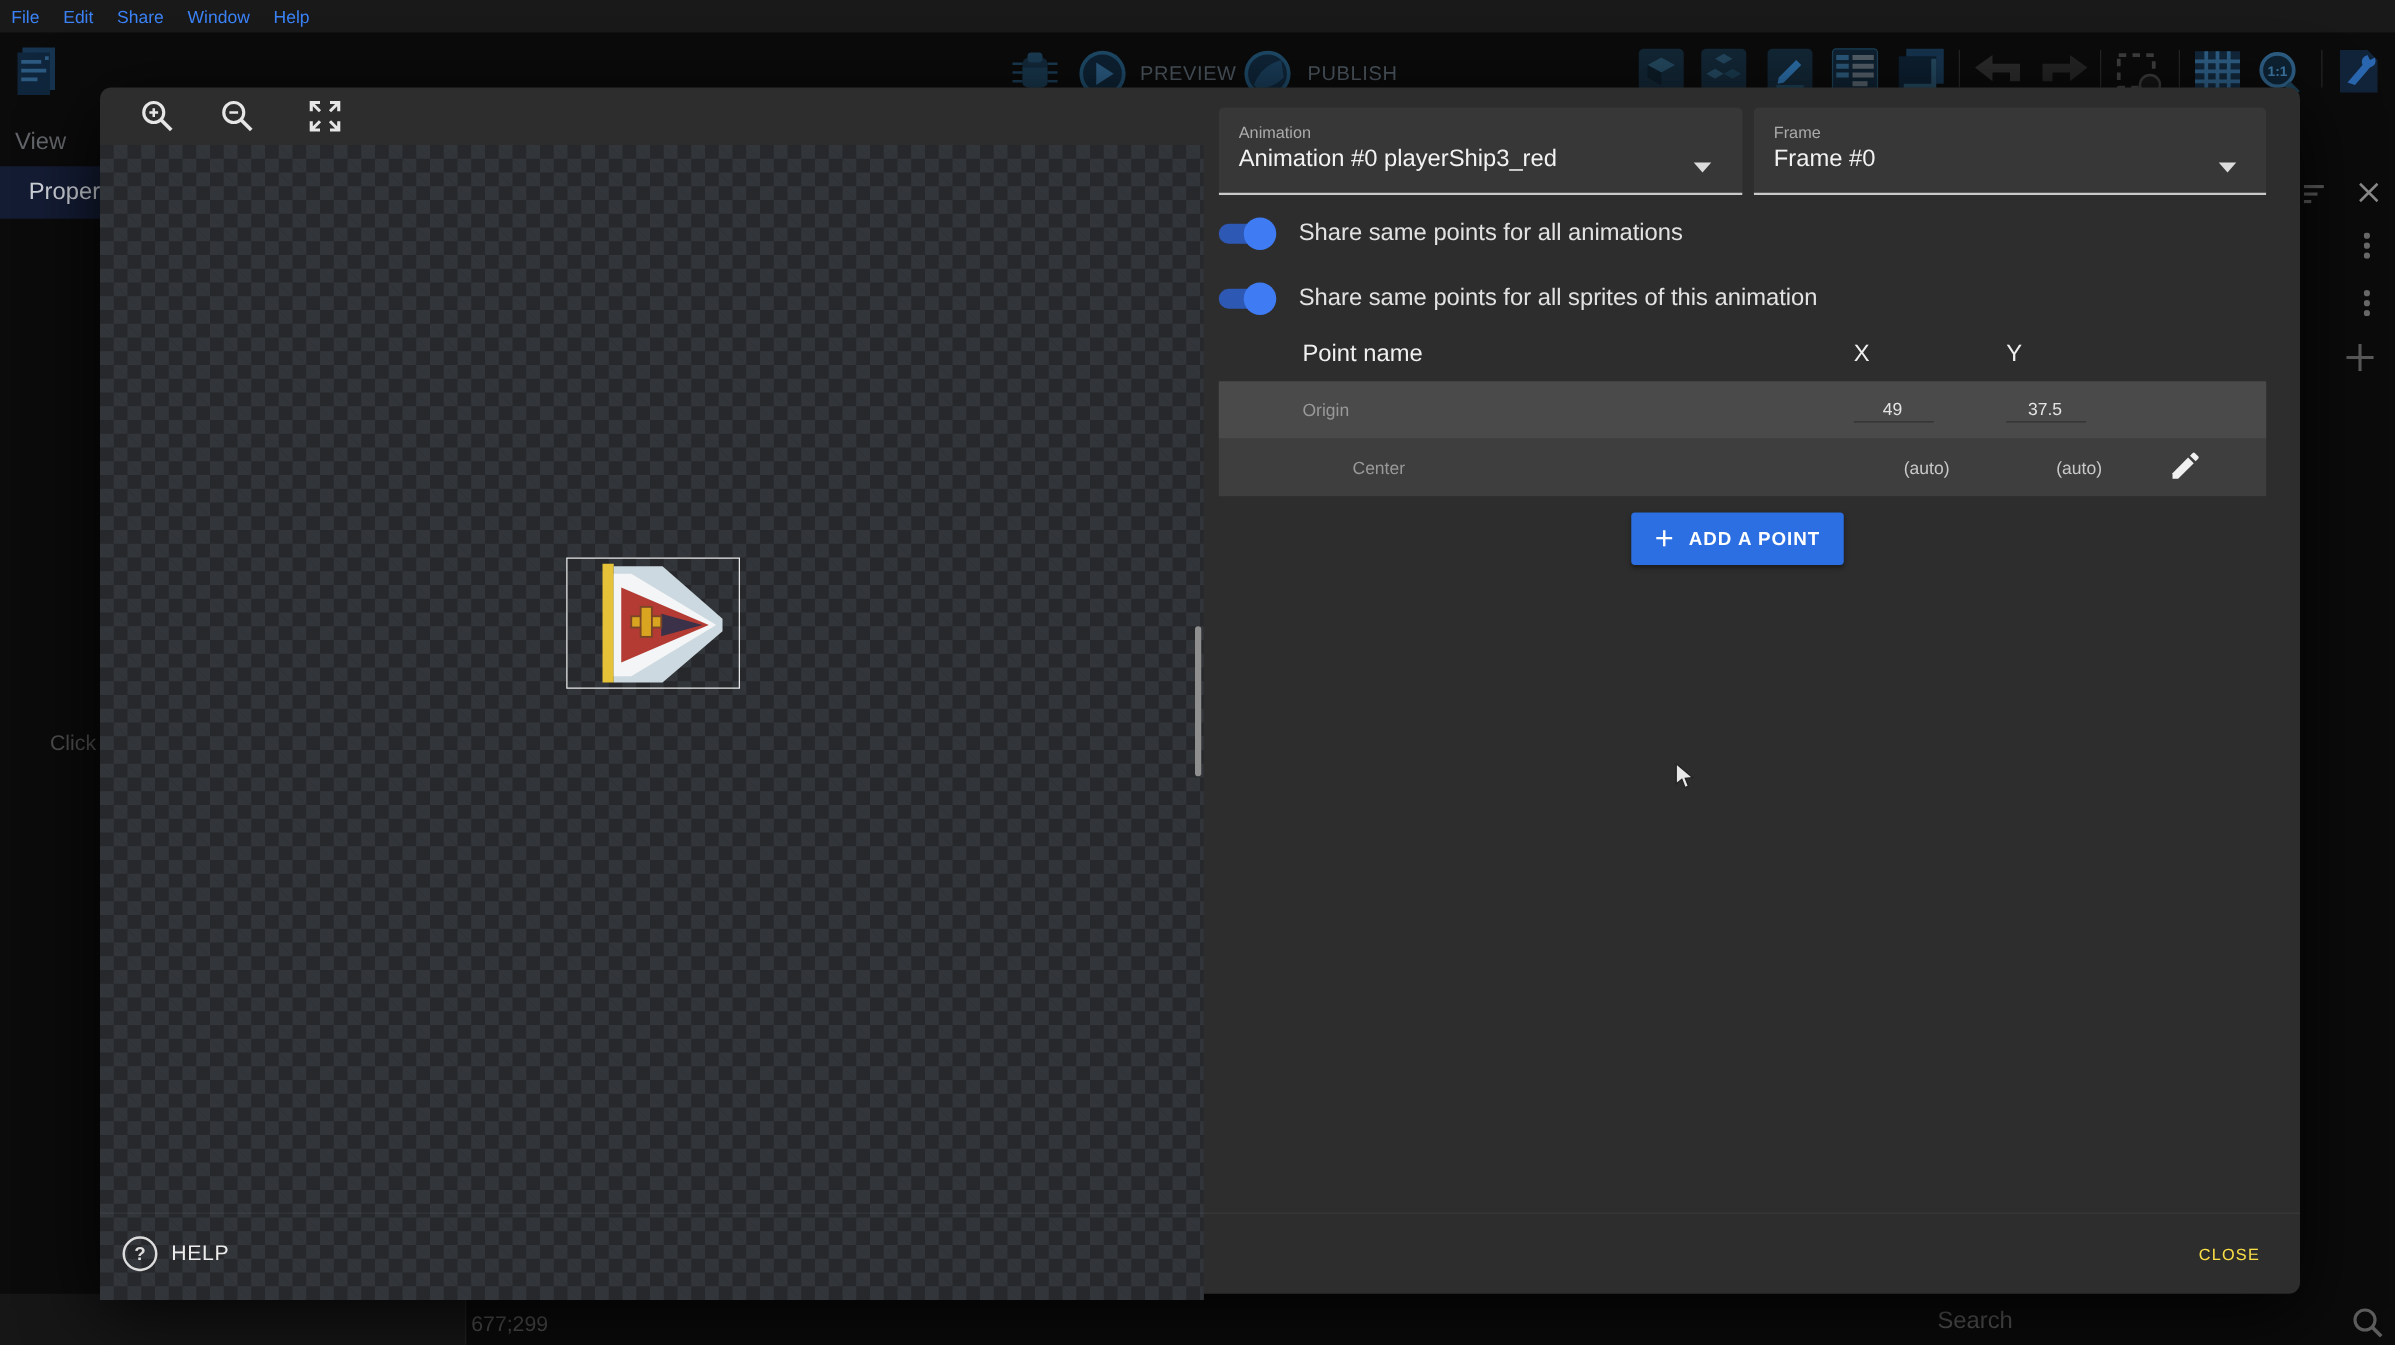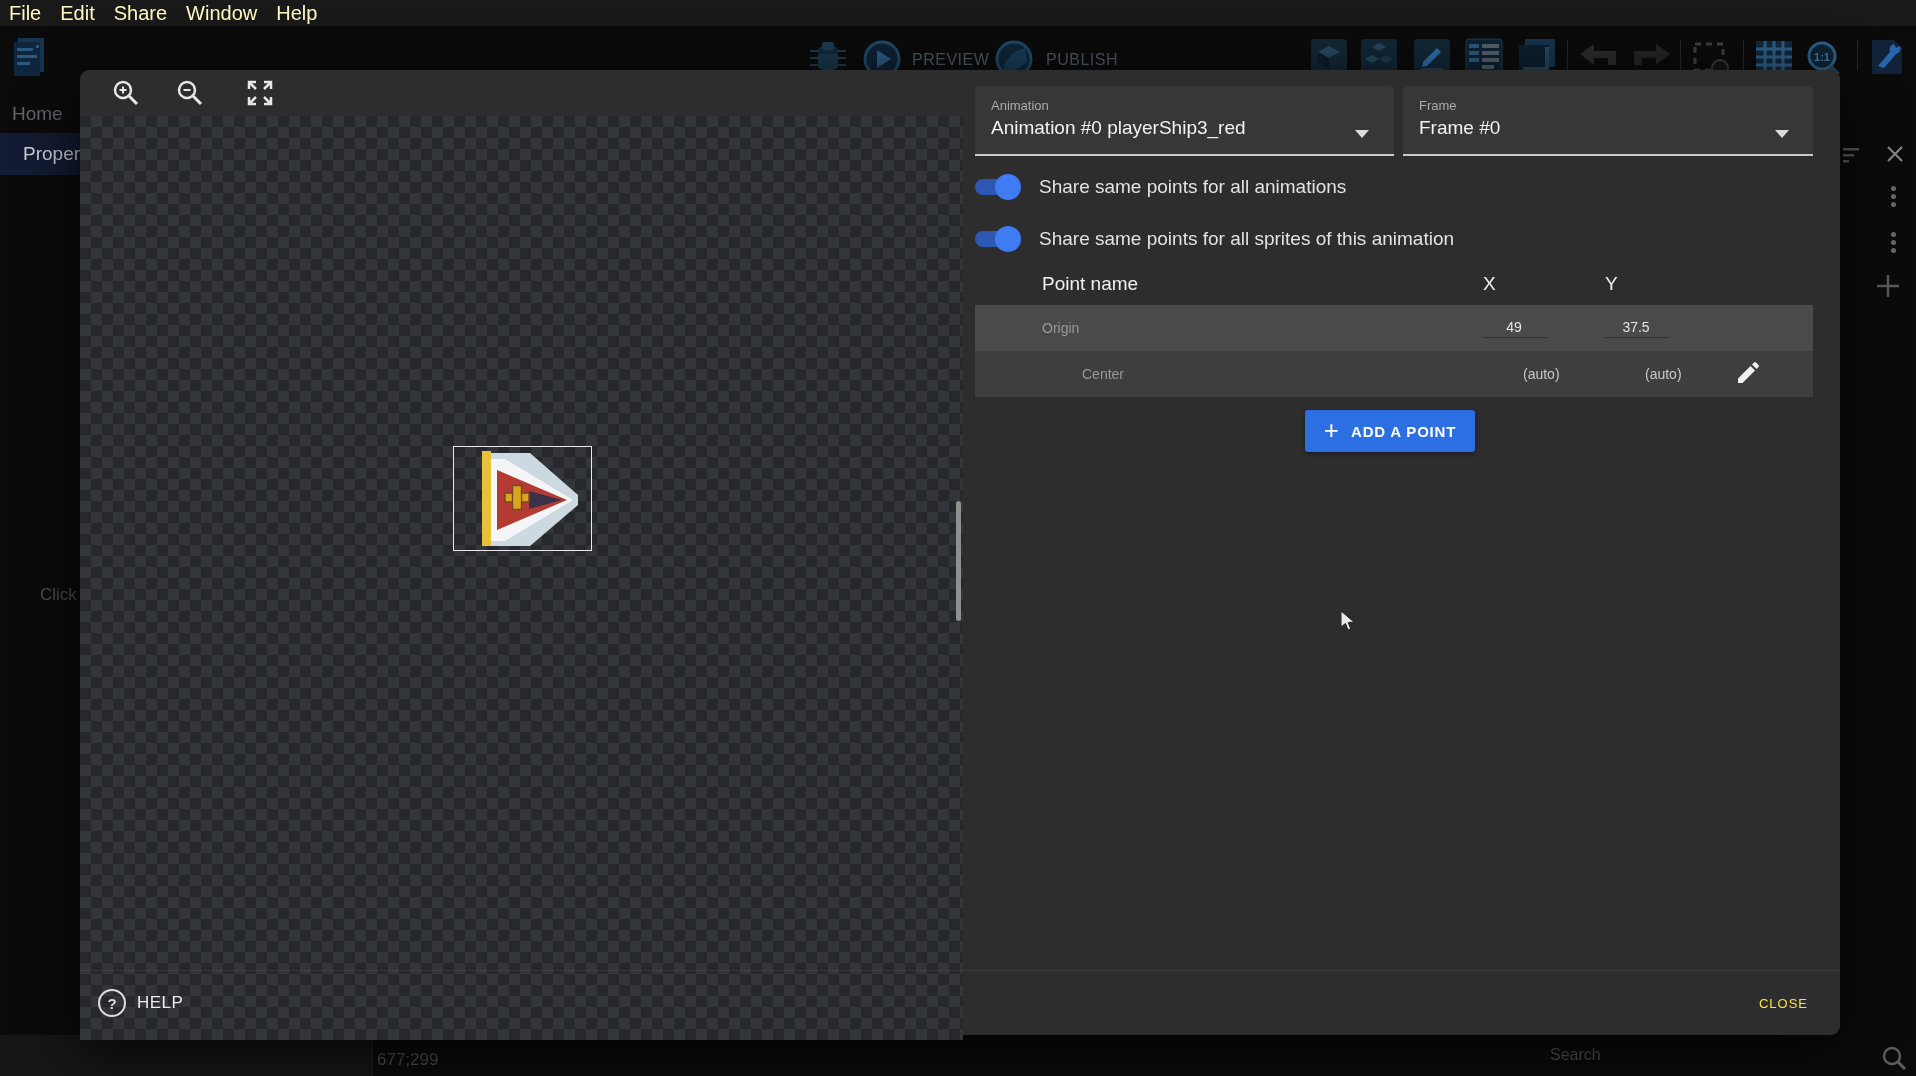--- a/index.html
+++ b/index.html
@@ -3,33 +3,33 @@
 <meta charset="utf-8">
 <style>
   html,body{margin:0;padding:0;background:#000;}
   .app{position:relative;width:1916px;height:1076px;background:#0b0b0b;overflow:hidden;
        font-family:"Liberation Sans", sans-serif; -webkit-font-smoothing:antialiased;}
   .abs{position:absolute;}
 
   
   .menubar{left:0;top:0;width:1916px;height:26px;background:#191919;display:flex;align-items:center;
            padding-left:9px;gap:19px;box-sizing:border-box;}
-  .menu-item{color:#fef9c3;font-size:20px;cursor:default;}
+  .menu-item{color:#3b82f6;font-size:14px;cursor:default;}
 
   
   .bg-label{color:#4d5760;font-size:16px;letter-spacing:.5px;}
   .tab-home{left:12px;top:103px;color:#63666a;font-size:19px;}
   .tab-props{left:0;top:133px;width:80px;height:42px;background:#141c34;overflow:hidden;
              display:flex;align-items:center;padding-left:23px;box-sizing:border-box;}
   .tab-props span{color:#ced2d9;font-size:19px;white-space:nowrap;}
   .bg-hint{left:40px;top:585px;width:40px;overflow:hidden;color:#4f4f4f;font-size:17px;white-space:nowrap;}
 
   .statusbar-left{left:0;top:1035px;width:372px;height:41px;background:#161616;border-right:1px solid #222;}
   .status-coords{left:377px;top:1050px;color:#4d4d4d;font-size:17px;}
-  .search-text{left:1550px;top:1046px;color:#575757;font-size:16px;}
+  .search-text{left:1550px;top:1046px;color:#575757;font-size:19px;}
 
   .sep-v{width:1px;background:#262626;top:40px;height:30px;}
 
   
   .dialog{left:80px;top:70px;width:1760px;height:965px;background:#2d2d2d;border-radius:9px;
           box-shadow:0 14px 60px rgba(0,0,0,.85);}
   .canvas-toolbar{left:0;top:0;width:883px;height:46px;display:flex;align-items:center;gap:32px;
                   padding-left:30px;box-sizing:border-box;}
   .tool-btn{width:32px;height:32px;display:flex;align-items:center;justify-content:center;cursor:pointer;}
   .canvas{left:0;top:46px;width:883px;height:924px;background-color:#26282b;
@@ -190,21 +190,21 @@
     <text x="17" y="21" text-anchor="middle" font-size="11" font-weight="bold" fill="#3e7aa8" font-family="Liberation Sans, sans-serif">1:1</text>
     <rect x="27" y="25" width="11" height="6" transform="rotate(45 27 25)" fill="#1d4258"></rect>
   </svg>
   <div class="abs sep-v" style="left:1857px;"></div>
 
   <svg class="abs" style="left:1868px;top:38px;" width="38" height="38">
     <path d="M4 2 L26 2 L34 10 L34 36 L4 36 Z" fill="#12243a"></path>
     <path d="M10 28 L22 14 Q20 8 26 6 L28 10 L32 8 Q34 14 28 16 L16 30 Z" fill="#2a67b0"></path>
   </svg>
 
-  <span class="abs tab-home">Home</span>
+  <span class="abs tab-home">View</span>
   <div class="abs tab-props">
     <span>Properties</span>
   </div>
   <div class="abs bg-hint">Click</div>
 
   <svg class="abs" style="left:1843px;top:146px;" width="20" height="18">
     <rect x="0" y="2" width="16" height="2.5" fill="#5f5f5f"></rect>
     <rect x="0" y="8" width="11" height="2.5" fill="#5f5f5f"></rect>
     <rect x="0" y="14" width="6" height="2.5" fill="#5f5f5f"></rect>
   </svg>

